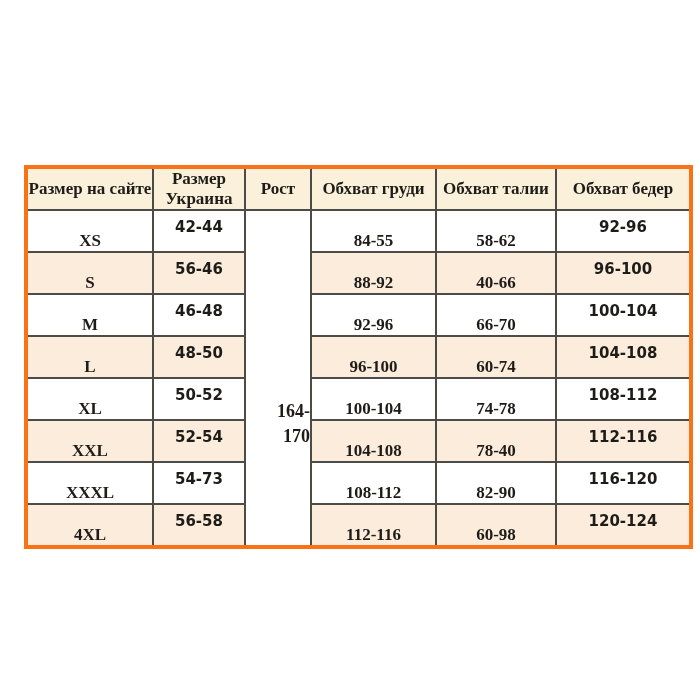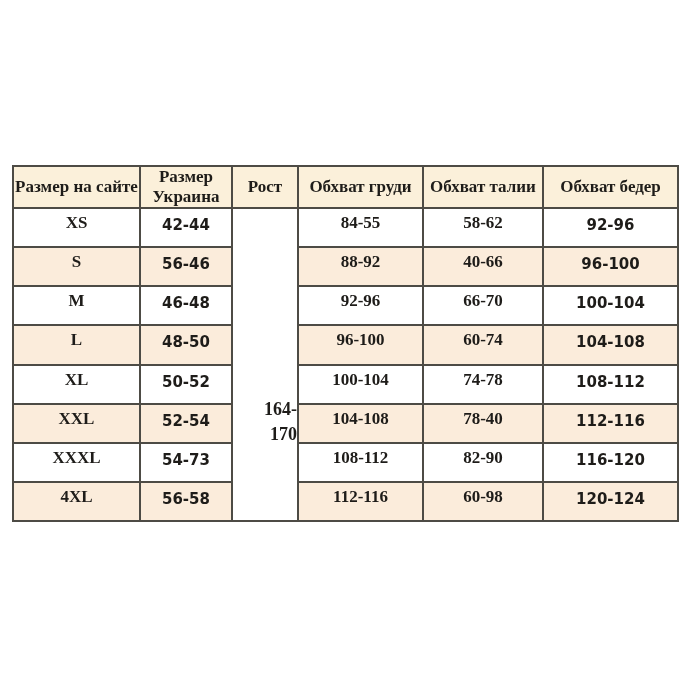--- a/index.html
+++ b/index.html
@@ -10,27 +10,27 @@
   .page {
     position: relative;
     width: 700px;
     height: 700px;
     background: #ffffff;
     overflow: hidden;
     font-family: "Liberation Serif", "DejaVu Serif", serif;
   }
   table.size-chart {
     position: absolute;
-    left: 12px;
+    left: 24px;
     top: 165px;
     width: 665px;
     height: 357px;
     border-collapse: collapse;
     table-layout: fixed;
-    border: 2px solid #f97316;
+    border: 4px solid #f97316;
   }
   .size-chart th,
   .size-chart td {
     border: 2px solid #4d4b45;
     padding: 0;
     color: #1e1c19;
     text-align: center;
     overflow: hidden;
   }
   .size-chart thead th {
@@ -49,21 +49,21 @@
     background: #fbecdb;
   }
   .size-chart tbody tr:nth-child(odd) td {
     background: #ffffff;
   }
   td.cell-serif {
     font-family: "Liberation Serif", "DejaVu Serif", serif;
     font-weight: bold;
     font-size: 17px;
     vertical-align: top;
-    padding-top: 4px;
+    padding-top: 20px;
   }
   td.cell-sans {
     font-family: "DejaVu Sans", "Liberation Sans", sans-serif;
     font-weight: bold;
     font-size: 15px;
     vertical-align: top;
     padding-top: 7px;
   }
   td.rost-cell {
     background: #ffffff !important;

